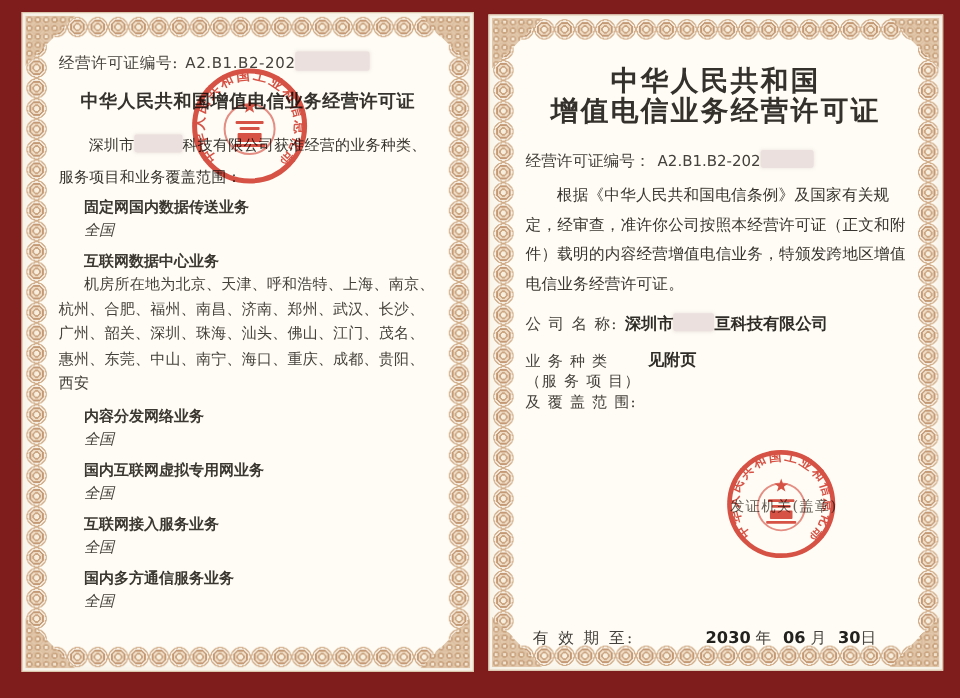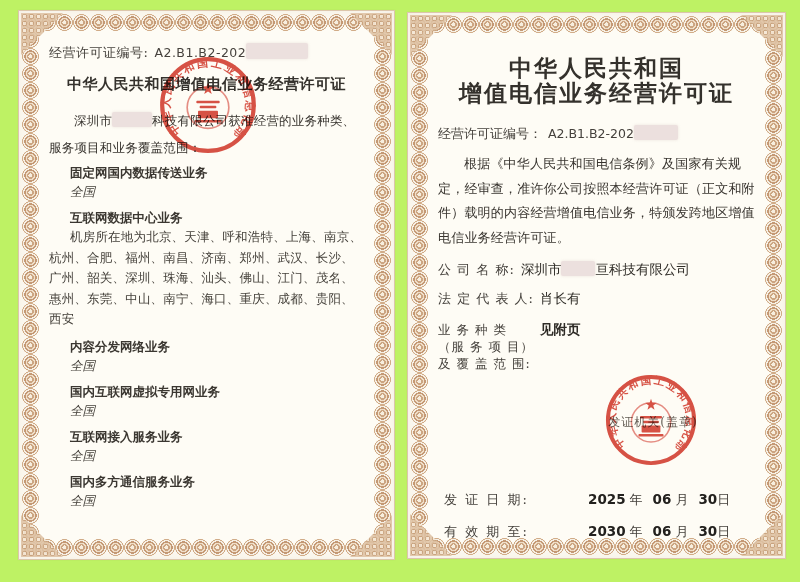--- a/index.html
+++ b/index.html
@@ -1,18 +1,18 @@
 <!DOCTYPE html>
 <html><head>
 <meta charset="utf-8">
 <style>
   html,body{margin:0;padding:0;}
   body{background:#ffffff;font-family:"DejaVu Serif","Liberation Serif",serif;
        -webkit-font-smoothing:antialiased;color:#3d3b38;}
-  .page{position:relative;width:800px;height:582px;background:#bef264;overflow:hidden;}
+  .page{position:relative;width:800px;height:582px;background:#7f1d1d;overflow:hidden;}
 
   
   .cert{position:absolute;background:#fefcf5;border:1px solid #dcc6ab;
         box-shadow:inset 0 0 18px rgba(190,160,125,.18), 0 0 2px rgba(0,0,0,.05);}
   .cert-left{left:18px;top:10px;width:375px;height:548px;}
   .cert-right{left:407px;top:12px;width:377px;height:545px;}
 
   .lace{position:absolute;pointer-events:none;
         background-image:radial-gradient(circle at 50% 50%,
           #f7eddd 0 2px,#c9a17c 2px 3.4px,#efddc6 3.4px 4.8px,
@@ -54,21 +54,21 @@
 
   
   .r-title{margin-top:16px;text-align:center;font-size:23px;font-weight:bold;
            line-height:25px;letter-spacing:2px;color:#34312c;}
   .r-license{margin-top:20px;text-align:left;font-size:13px;color:#45413c;padding-right:4px;}
   .r-license .no{margin-left:6px;font-family:"DejaVu Sans","Liberation Sans",sans-serif;font-size:12.5px;}
   .r-body{margin:9px 0 0 0;font-size:13px;line-height:24.5px;text-indent:2em;
           color:#38342f;letter-spacing:.2px;}
   .field{margin-top:11px;font-size:13px;color:#45413c;}
   .field .label{letter-spacing:1px;}
-  .field .value{font-weight:normal;color:#2f2c27;font-size:13.5px;margin-left:2px;}
+  .field .value{font-weight:bold;color:#2f2c27;font-size:13.5px;margin-left:2px;}
   .biz{margin-top:13px;display:flex;align-items:flex-start;}
   .biz-labels{font-size:12.5px;line-height:17px;color:#45413c;letter-spacing:1px;}
   .biz-value{font-weight:bold;font-size:13.5px;color:#2f2c27;margin-left:6px;line-height:17px;}
 
   .date-row{position:absolute;left:36px;font-size:13px;color:#45413c;}
   .date-row .dlabel{display:inline-block;width:112px;letter-spacing:2px;}
   .date-row .dval{margin-left:32px;font-family:"DejaVu Sans","Liberation Sans",sans-serif;}
   .date-row .num{font-weight:bold;color:#23211e;font-size:13.5px;}
   .date-row .unit{font-family:"DejaVu Serif","Liberation Serif",serif;margin:0 10px 0 4px;}
   .date-row .unit-last{margin:0;}
@@ -169,24 +169,20 @@
       <div class="r-license">
         <span>经营许可证编号：</span><span class="no">A2.B1.B2-202</span><span class="redact" style="width:44px;height:15px;"></span>
       </div>
       <p class="r-body">根据《中华人民共和国电信条例》及国家有关规定，经审查，准许你公司按照本经营许可证（正文和附件）载明的内容经营增值电信业务，特颁发跨地区增值电信业务经营许可证。</p>
 
       <div class="field">
         <span class="label">公 司 名 称:</span>
         <span class="value"><span>深圳市</span><span class="redact" style="width:34px;height:15px;"></span><span>亘科技有限公司</span></span>
       </div>
 
-      <div class="field">
-        <span class="label">法 定 代 表 人:</span>
-        <span class="value">肖长有</span>
-      </div>
 
       <div class="biz">
         <div class="biz-labels">
           <div>业 务 种 类</div>
           <div>（服 务 项 目）</div>
           <div>及 覆 盖 范 围:</div>
         </div>
         <div class="biz-value">见附页</div>
       </div>
     </div>
@@ -202,21 +198,18 @@
       <rect x="48" y="67" width="24" height="9" rx="1" fill="#d23b2e"></rect>
       <rect x="44" y="78" width="32" height="3" rx="1" fill="#d23b2e"></rect>
       <defs>
         <path id="arcR" d="M27.5,92.5 A46,46 0 1 1 92.5,92.5"></path>
       </defs>
       <text fill="#d23b2e" font-size="13.5" letter-spacing="2.4" font-weight="bold" font-family="'DejaVu Serif',serif">
         <textPath href="#arcR" startOffset="0">中华人民共和国工业和信息化部</textPath>
       </text>
     </svg>
 
-    <div class="date-row row-issue">
-      <span class="dlabel">发 证 日 期:</span><span class="dval"><span class="num">2025</span><span class="unit">年</span><span class="num">06</span><span class="unit">月</span><span class="num">30</span><span class="unit unit-last">日</span></span>
-    </div>
     <div class="date-row row-valid">
       <span class="dlabel">有 效 期 至:</span><span class="dval"><span class="num">2030</span><span class="unit">年</span><span class="num">06</span><span class="unit">月</span><span class="num">30</span><span class="unit unit-last">日</span></span>
     </div>
   </div>
 
 </div>
 
 </body></html>

